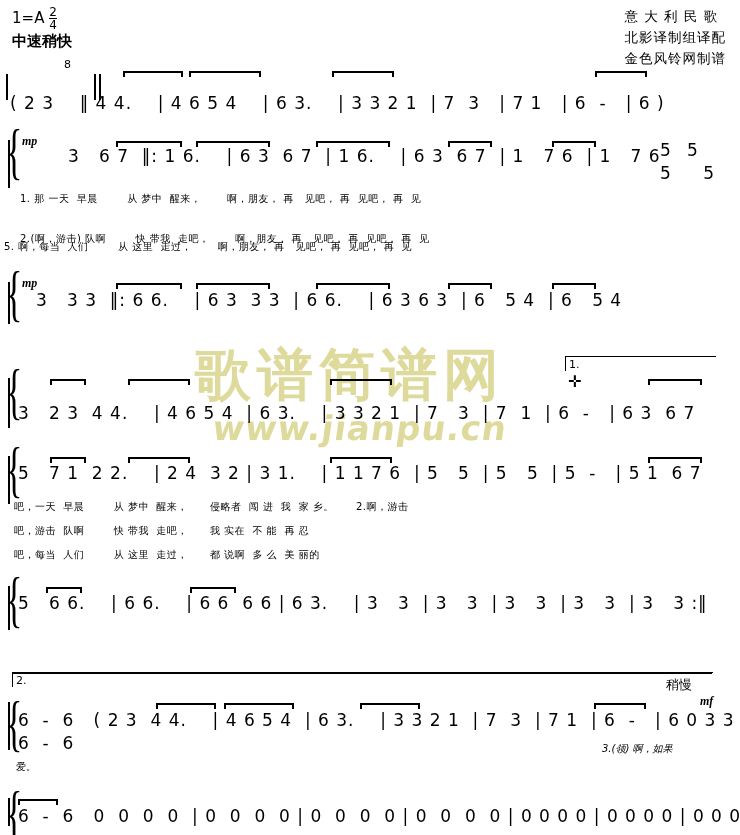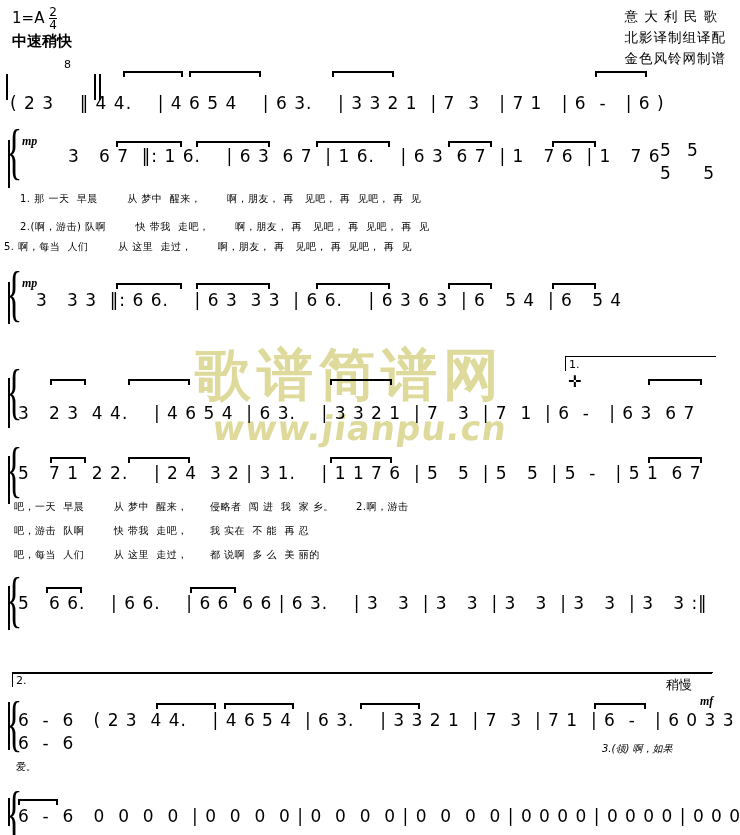--- a/index.html
+++ b/index.html
@@ -135,21 +135,21 @@
   <div class="beam" style="left:196px;top:141px;width:74px;"></div>
   <div class="beam" style="left:316px;top:141px;width:74px;"></div>
   <div class="beam" style="left:448px;top:141px;width:44px;"></div>
   <div class="beam" style="left:552px;top:141px;width:44px;"></div>
 
   <div class="mus" style="left:36px;top:146px;letter-spacing:1px;margin-left:32px;">3   6 7  ‖: 1 6.    | 6 3  6 7  | 1 6.    | 6 3  6 7  | 1   7 6  | 1   7 6</div>
   <div class="mus" style="left:660px;top:140px;">5   5</div>
   <div class="mus" style="left:660px;top:163px;">5      5</div>
 
   <div class="lyr" style="left:20px;top:192px;letter-spacing:.5px;">1. 那 一天  早晨        从 梦中  醒来，       啊，朋友， 再   见吧， 再  见吧， 再  见</div>
-  <div class="lyr" style="left:20px;top:220px;letter-spacing:.5px;text-align:right;">2.(啊，游击) 队啊        快 带我  走吧，       啊，朋友， 再   见吧， 再  见吧， 再  见</div>
+  <div class="lyr" style="left:20px;top:232px;letter-spacing:.5px;text-align:right;">2.(啊，游击) 队啊        快 带我  走吧，       啊，朋友， 再   见吧， 再  见吧， 再  见</div>
   <div class="lyr" style="left:4px;top:240px;letter-spacing:.5px;">5. 啊，每当  人们        从 这里  走过，       啊，朋友， 再   见吧， 再  见吧， 再  见</div>
 
   <div class="dyn" style="left:22px;top:276px;">mp</div>
   <div class="brace" style="left:6px;top:262px;">{</div>
   <div class="vbar" style="left:8px;top:282px;height:42px;"></div>
 
   <div class="beam" style="left:116px;top:283px;width:66px;"></div>
   <div class="beam" style="left:196px;top:283px;width:74px;"></div>
   <div class="beam" style="left:316px;top:283px;width:74px;"></div>
   <div class="beam" style="left:448px;top:283px;width:44px;"></div>

